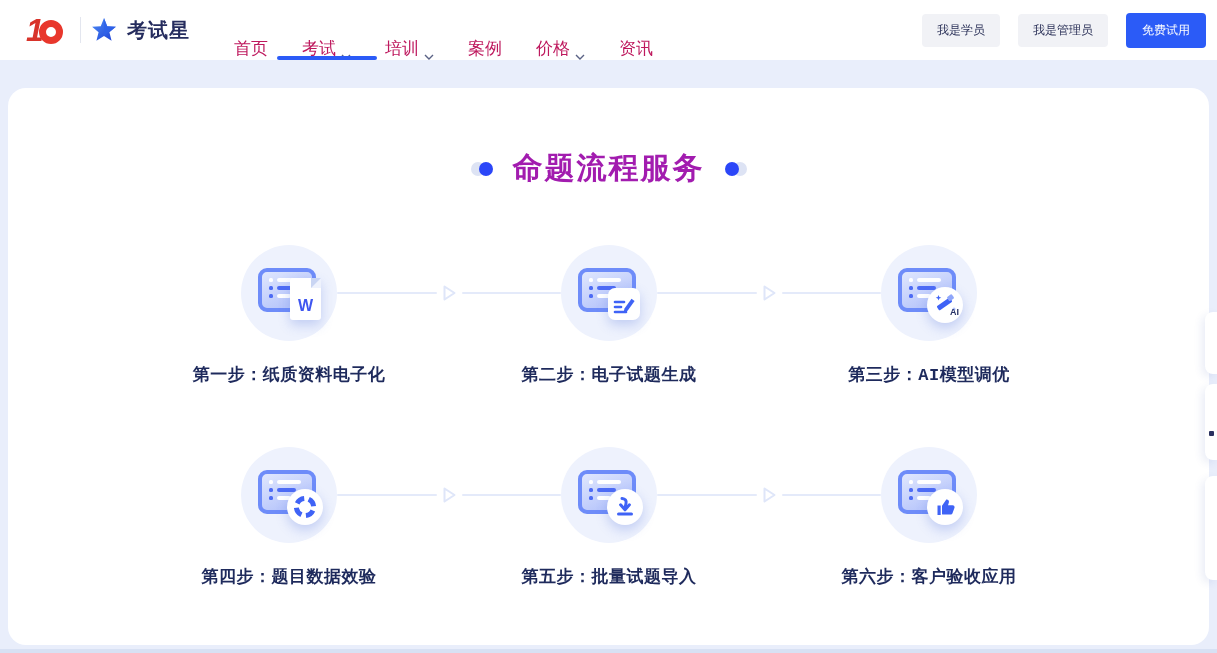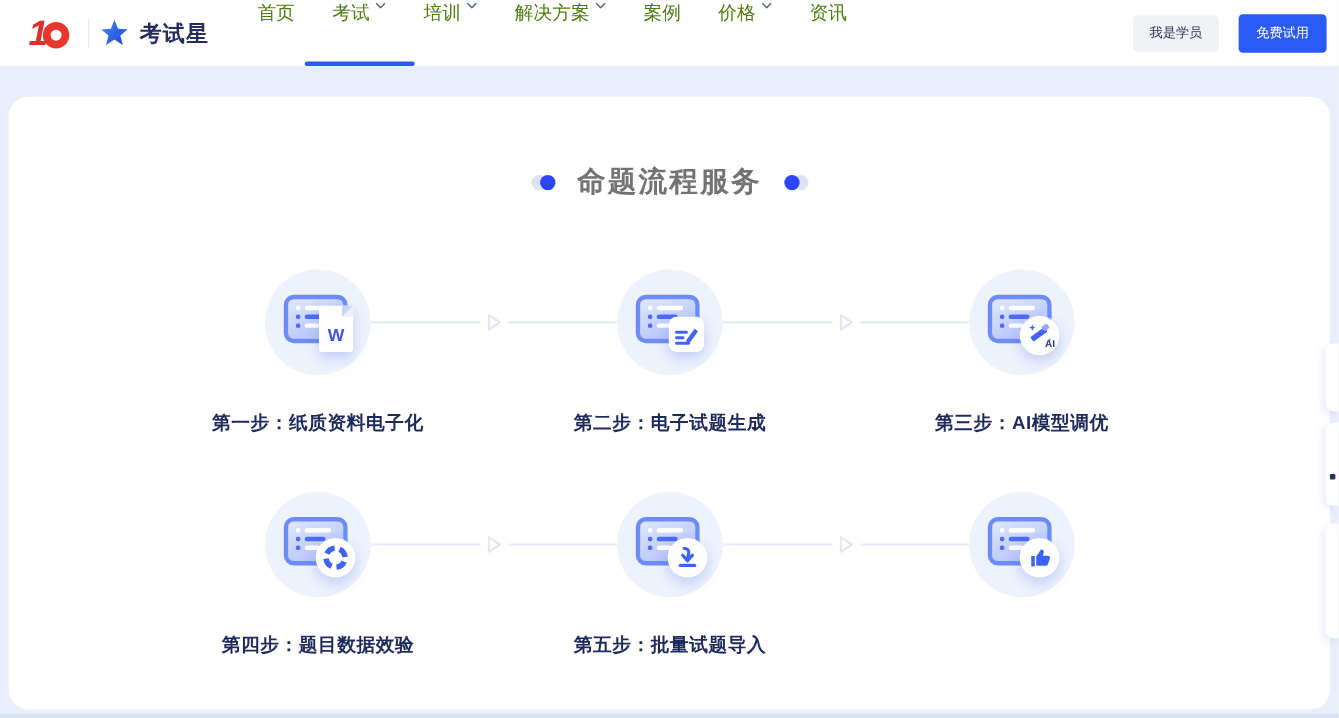--- a/index.html
+++ b/index.html
@@ -25,22 +25,22 @@
   .logo10 .ring {
     width:24px; height:24px; border:7px solid #e8372c; border-radius:50%;
     margin-left:-3px; margin-top:4px;
   }
   .logo-divider { width:1px; height:26px; background:#e3e6ef; }
   .star-logo { width:26px; height:26px; display:block; }
   .brand-name { font-size:20px; font-weight:700; color:#252c5e; letter-spacing:1px; }
 
   .nav-list { display:flex; align-items:center; gap:34px; margin-left:44px; height:60px; }
   .nav-item {
-    position:relative; height:60px; display:flex; align-items:flex-start; gap:5px;
-    font-size:17px; color:#4d7c0f; cursor:pointer; white-space:nowrap;font-family:Liberation Mono, monospace;
+    position:relative; height:60px; display:flex; align-items:flex-end; gap:5px;
+    font-size:17px; color:#be185d; cursor:pointer; white-space:nowrap;font-family:Liberation Mono, monospace;
   }
   .nav-item .chev { display:flex; color:#5a6285; margin-top:2px; }
   .nav-item.active::after {
     content:""; position:absolute; bottom:0; left:50%; transform:translateX(-50%);
     width:100px; height:4px; border-radius:2px; background:#2b5bf7;
   }
   .nav-right { display:flex; align-items:center; gap:18px; margin-left:auto; }
   .btn {
     border:none; border-radius:4px; font-size:12px; cursor:pointer;
     font-family:inherit; white-space:nowrap;
@@ -50,21 +50,21 @@
 
   
   .promo-card {
     position:absolute; left:8px; top:88px; width:1201px; height:557px;
     background:#ffffff; border-radius:18px;
   }
   .title-row {
     position:absolute; top:60px; left:0; right:0;
     display:flex; align-items:center; justify-content:center; gap:20px;
   }
-  .section-title { font-size:26px; font-weight:700; color:#737373; letter-spacing:2px; }
+  .section-title { font-size:30px; font-weight:700; color:#a21caf; letter-spacing:2px; }
   .deco { position:relative; width:22px; height:14px; }
   .deco i { position:absolute; top:0; width:14px; height:14px; border-radius:50%; display:block; }
   .deco .light { background:#dde3f4; }
   .deco .blue  { background:#2b46f8; z-index:2; }
   .deco-left .light{ left:0; }  .deco-left .blue{ left:8px; }
   .deco-right .blue{ left:0; }  .deco-right .light{ left:8px; }
 
   
   .step-cell { position:absolute; width:320px; text-align:center; }
   .icon-circle {
@@ -95,21 +95,21 @@
     flex-direction:column; justify-content:flex-end; padding-bottom:6px;
   }
   .badge-doc .fold-cut  { position:absolute; top:0; right:0; width:10px; height:10px; background:#eef2fd; }
   .badge-doc .fold-flap { position:absolute; top:0; right:0; width:0; height:0;
     border-style:solid; border-width:0 0 10px 10px;
     border-color:transparent transparent transparent #c9d5f3; }
   .w-glyph { font-size:16px; font-weight:800; color:#3f56f0; line-height:1; }
   .ai-glyph { position:absolute; right:4px; bottom:6px; font-size:9px; font-weight:900; color:#273165; }
 
   .step-label {
-    margin-top:32px; font-size:17px; font-weight:700; color:#1e2a5c; letter-spacing:.5px;
+    margin-top:22px; font-size:17px; font-weight:700; color:#1e2a5c; letter-spacing:.5px;font-family:Liberation Mono, monospace;
   }
 
   
   .connector {
     position:absolute; height:18px; display:flex; align-items:center; gap:6px;
   }
   .connector .ln { flex:1; height:2px; background:#e4eafa; border-radius:1px; }
 
   
   .edge-widget { position:absolute; z-index:6; }
@@ -158,45 +158,38 @@
     </div>
     <div class="nav-item">
       <span>培训</span>
       <span class="chev">
           <svg width="10" height="6" viewBox="0 0 10 6">
             <path d="M1 1 L5 5 L9 1" fill="none" stroke="currentColor" stroke-width="1.4"></path>
           </svg>
         </span>
     </div>
     <div class="nav-item">
-      <span>解决方案</span>
-      <span class="chev">
-          <svg width="10" height="6" viewBox="0 0 10 6">
-            <path d="M1 1 L5 5 L9 1" fill="none" stroke="currentColor" stroke-width="1.4"></path>
-          </svg>
-        </span>
-    </div>
-    <div class="nav-item">
       <span>案例</span>
     </div>
     <div class="nav-item">
       <span>价格</span>
       <span class="chev">
           <svg width="10" height="6" viewBox="0 0 10 6">
             <path d="M1 1 L5 5 L9 1" fill="none" stroke="currentColor" stroke-width="1.4"></path>
           </svg>
         </span>
     </div>
     <div class="nav-item">
       <span>资讯</span>
     </div>
   </div>
 
   <div class="nav-right">
     <button class="btn btn-ghost">我是学员</button>
+    <button class="btn btn-ghost">我是管理员</button>
     <button class="btn btn-primary">免费试用</button>
   </div>
 </div>
 
 <div class="promo-card">
 
   <div class="title-row">
     <span class="deco deco-left">
         <i class="light"></i>
         <i class="blue"></i>
@@ -388,20 +381,21 @@
             <b></b>
           </span>
       </div>
       <div class="badge badge-circle">
         <svg width="36" height="36" viewBox="0 0 36 36">
           <path d="M10.5 26 V16.5 h3.2 V26 Z" fill="#3f63f6"></path>
           <path d="M15 25.2 V16.8 l4.3-6.3 c2.2-.2 3 1.4 2.5 3.2 l-.8 2.6 h4.6 c1.6 0 2.3 1.4 1.8 2.8 l-1.8 4.8 c-.4 1-1.2 1.5-2.2 1.5 h-7 c-.6 0-1-.1-1.4-.2 Z" fill="#3f63f6"></path>
         </svg>
       </div>
     </div>
+    <div class="step-label">第六步：客户验收应用</div>
   </div>
 </div>
 
 <div class="edge-widget" style="left:1205px; top:0;">
   <div class="edge-card" style="top:312px; height:62px;"></div>
   <div class="edge-card" style="top:384px; height:76px;">
     <span class="edge-dot" style="left:4px; top:47px;"></span>
   </div>
   <div class="edge-card" style="top:476px; height:104px;"></div>
 </div>

